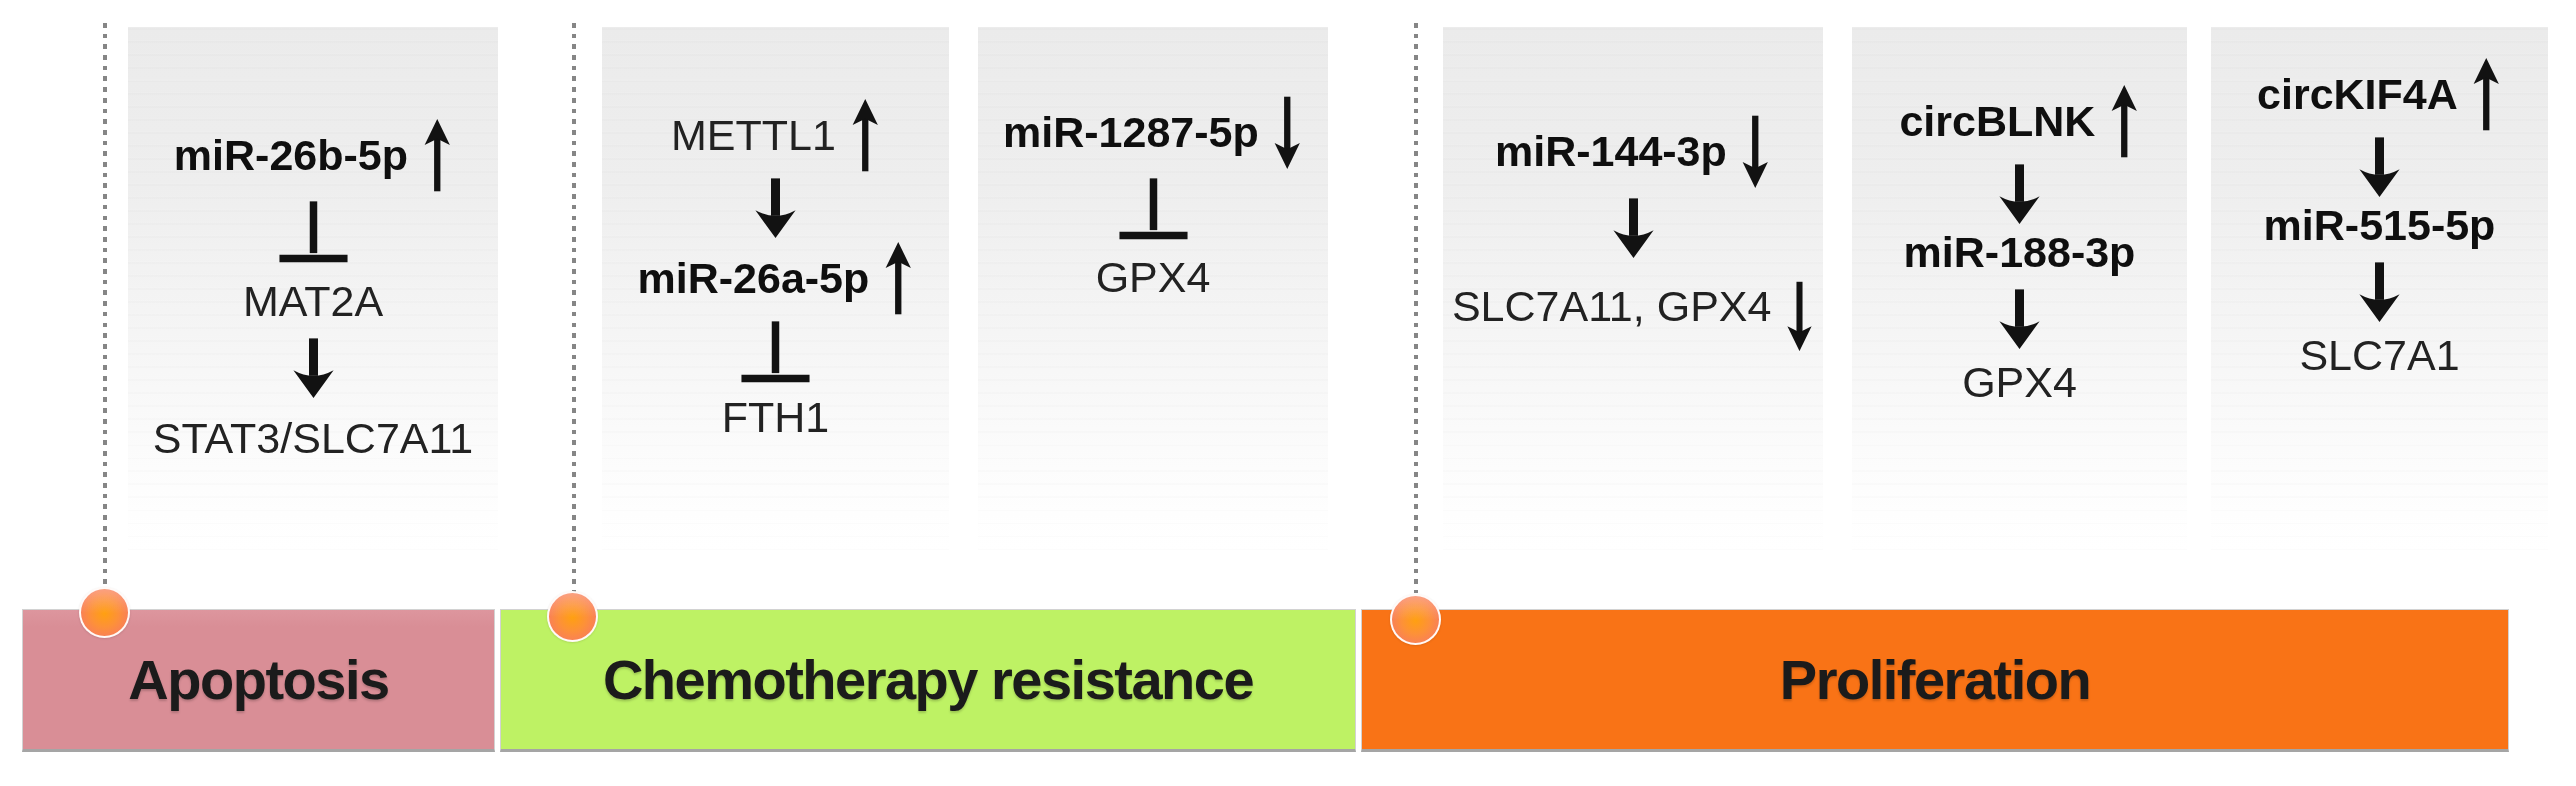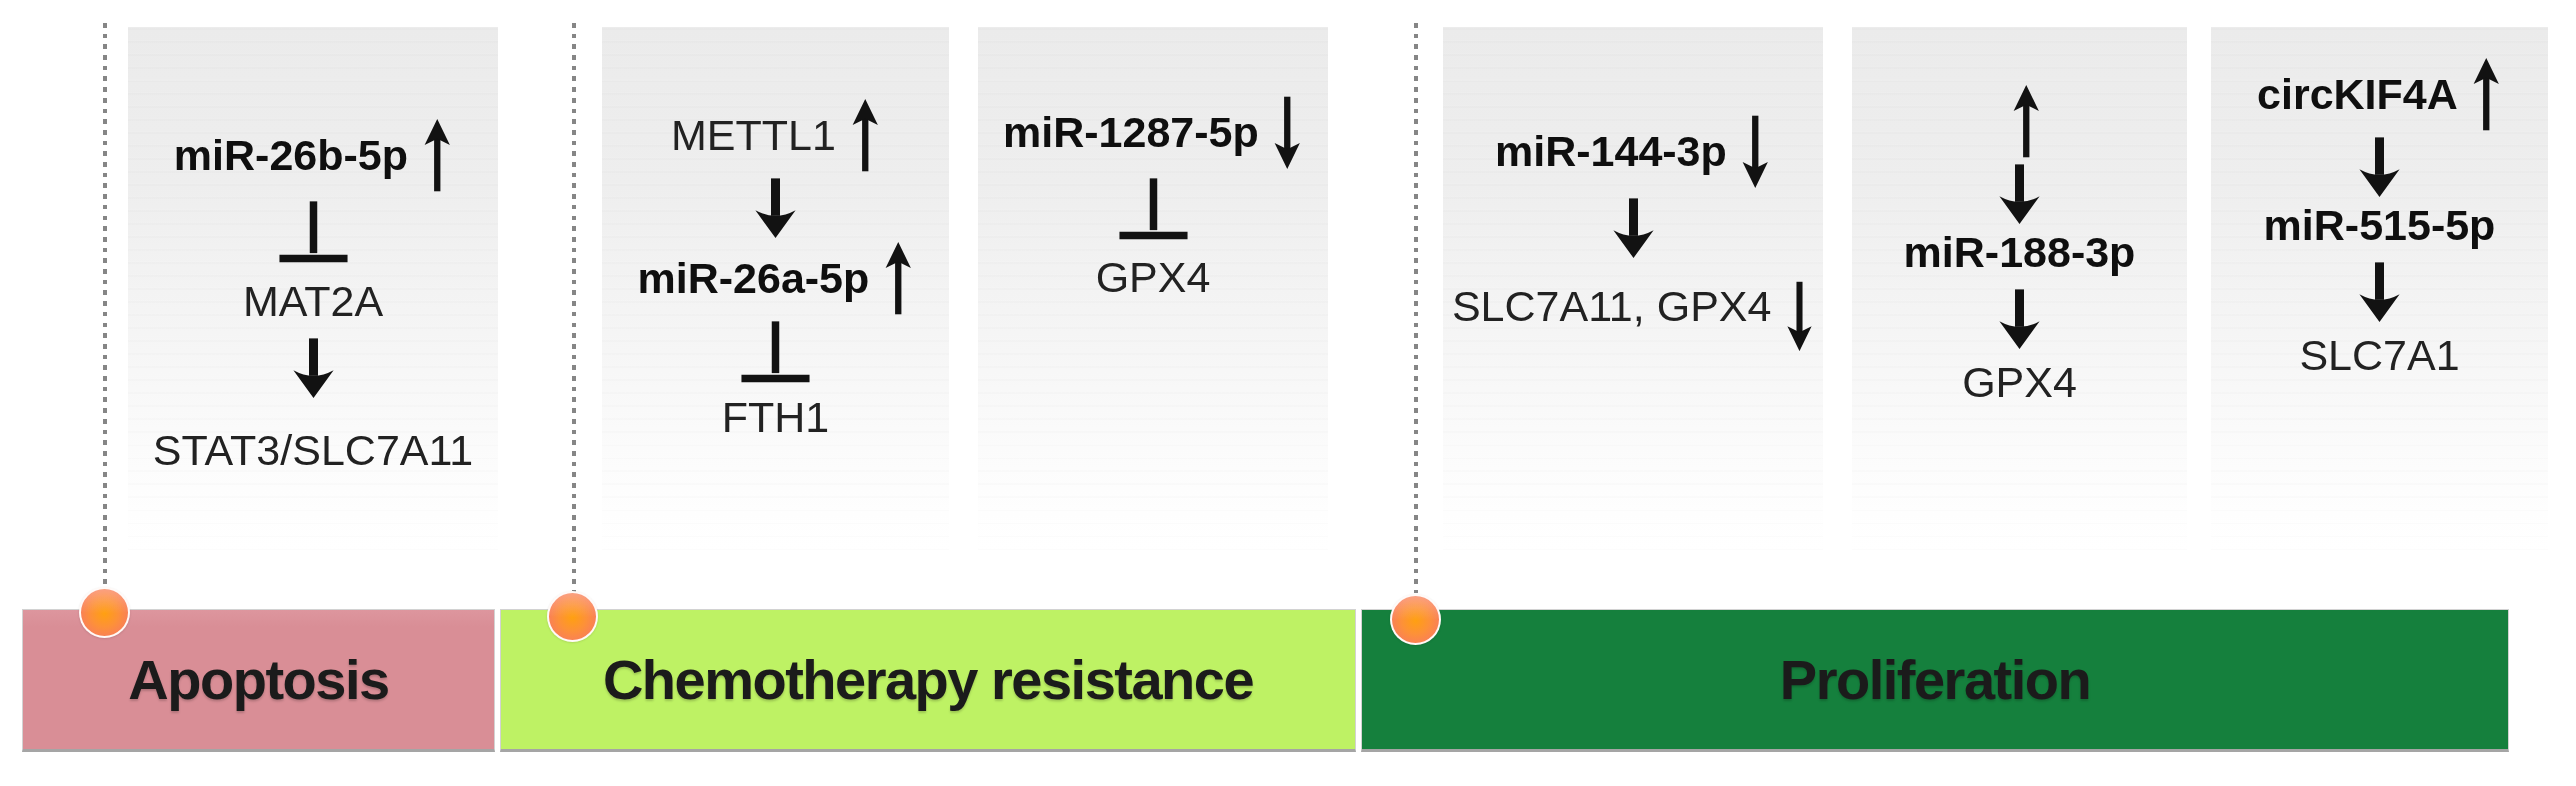--- a/index.html
+++ b/index.html
@@ -23,21 +23,21 @@
   .trend.drop{transform:translateY(9.1px);}
 
   
   .band{position:absolute;top:609px;height:143px;box-sizing:border-box;
         display:flex;align-items:center;justify-content:center;
         border:0.8px solid #d2d2d2;border-bottom:3.8px solid #a5a5a5;}
   .band-label{font-size:56px;font-weight:700;letter-spacing:-1.5px;color:#1b1b1b;
               text-shadow:0 1.5px 2.3px rgba(0,0,0,0.18);white-space:nowrap;}
   .band.apoptosis{left:22px;width:473px;background:linear-gradient(to bottom,#dd969e 0%,#d98e96 12%,#d98e96 100%);}
   .band.chemo{left:500px;width:856px;background:#bef264;}
-  .band.prolif{left:1361px;width:1148px;background:#15803d;}
+  .band.prolif{left:1361px;width:1148px;background:#f97316;}
 
   
   .pin{position:absolute;width:47px;height:47px;border-radius:50%;
        border:2.3px solid rgba(255,255,255,0.95);
        background:
          linear-gradient(to bottom, rgba(255,255,255,0.25) 0%, rgba(255,255,255,0) 52%),
          radial-gradient(circle at 50% 52%, #ffa011 0%, #fd9138 40%, #f97f58 72%, #f78a70 100%);
        box-shadow:0 0.8px 2.3px rgba(0,0,0,0.12);z-index:5;}
 
   svg .ink{fill:#121212;}
@@ -68,21 +68,21 @@
     </div>
     <div class="row" style="margin-top:13.7px">
       <span class="lbl">MAT2A</span>
     </div>
     <div class="row" style="margin-top:10.7px">
       <svg width="47" height="61" viewBox="0 0 62 88">
         <path class="stroke" d="M31 2 V56" stroke-width="13"></path>
           <path class="ink" d="M31 88 L2 48 Q31 64 60 48 Z"></path>
       </svg>
     </div>
-    <div class="row" style="margin-top:28px">
+    <div class="row" style="margin-top:16px">
       <span class="lbl">STAT3/SLC7A11</span>
     </div>
   </section>
 
   <section class="pbox" style="left:602px;width:347px;padding-top:67px">
     <div class="row">
       <span class="lbl">METTL1</span>
       <svg class="trend" width="30.5" height="73" viewBox="0 0 40 104">
         <path class="stroke" d="M20 103 V24" stroke-width="9"></path>
           <path class="ink" d="M20 0 L38 37 L20 28 L2 37 Z"></path>
@@ -149,20 +149,21 @@
       <span class="lbl">SLC7A11, GPX4</span>
       <svg class="trend drop" width="29" height="70" viewBox="0 0 40 104">
         <path class="stroke" d="M20 1 V80" stroke-width="9"></path>
           <path class="ink" d="M20 104 L38 67 L20 76 L2 67 Z"></path>
       </svg>
     </div>
   </section>
 
   <section class="pbox" style="left:1852px;width:335px;padding-top:53px">
     <div class="row">
+      <span class="lbl bold">circBLNK</span>
       <svg class="trend" width="30.5" height="73" viewBox="0 0 40 104">
         <path class="stroke" d="M20 103 V24" stroke-width="9"></path>
           <path class="ink" d="M20 0 L38 37 L20 28 L2 37 Z"></path>
       </svg>
     </div>
     <div class="row">
       <svg width="47" height="61" viewBox="0 0 62 88">
         <path class="stroke" d="M31 2 V56" stroke-width="13"></path>
           <path class="ink" d="M31 88 L2 48 Q31 64 60 48 Z"></path>
       </svg>

